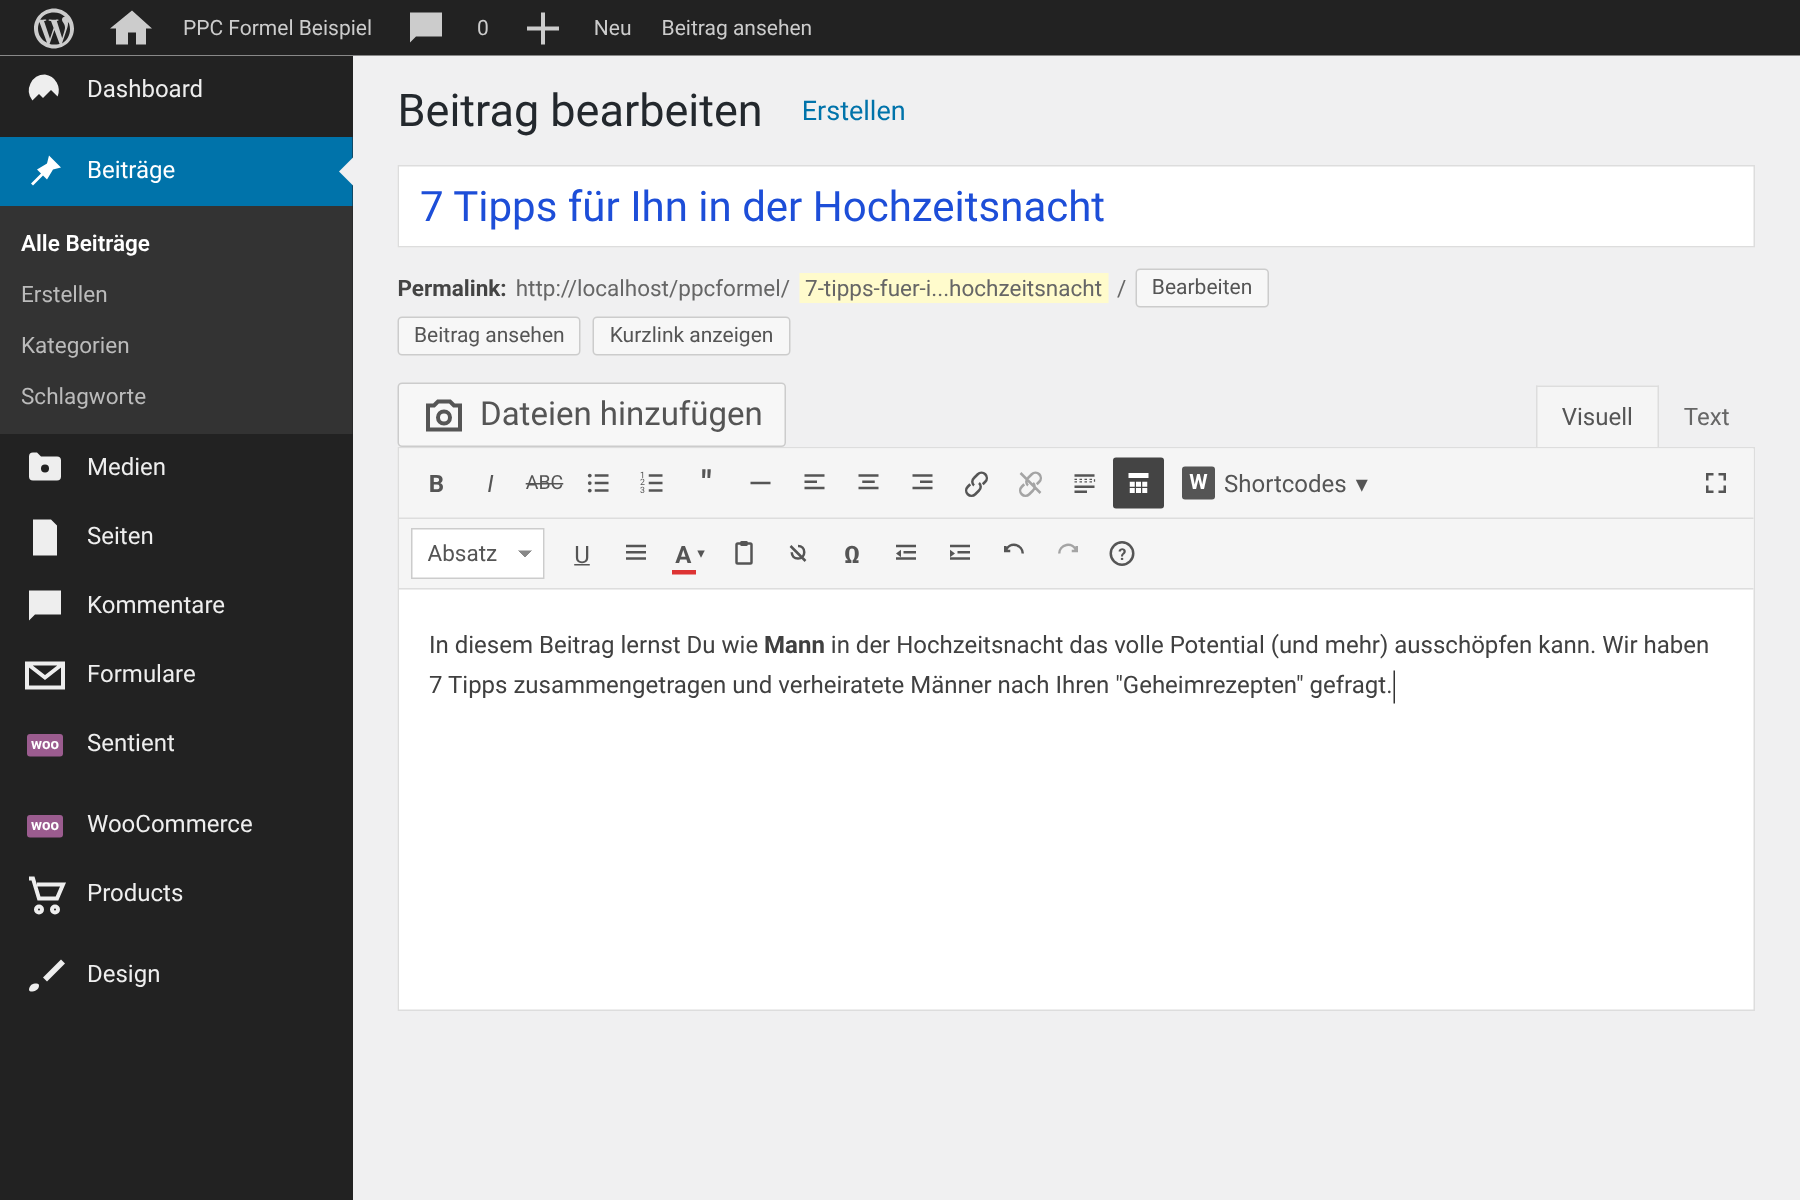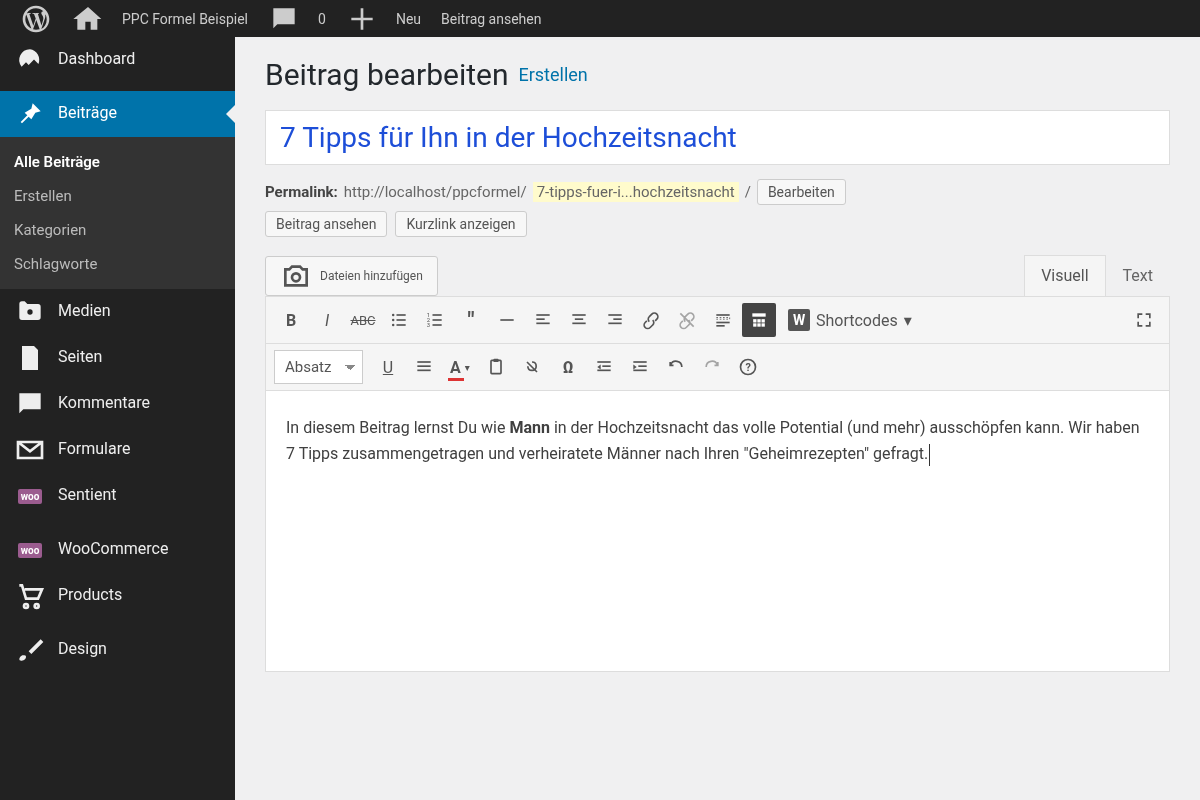--- a/index.html
+++ b/index.html
@@ -10,32 +10,32 @@
 .sidebar{width:235px;background:#222;color:#ccc;font-size:16px;overflow-y:auto}
 .sb-item{display:flex;align-items:flex-start;padding:12px 14px;gap:12px;cursor:pointer;color:#eee}
 .sb-item.active{background:#0073aa;color:#fff;position:relative}
 .sb-item.active::after{content:"";position:absolute;right:-1px;top:50%;transform:translateY(-50%);border:10px solid transparent;border-right-color:#f0f0f1}
 .sb-sub{background:#333;padding:8px 0}
 .sb-sub-item{padding:8px 14px;font-size:15px;color:#bbb;cursor:pointer}
 .sb-sub-item.current{color:#fff;font-weight:600}
 .sb-sep{height:8px}
 .icon{width:32px;height:22px;display:inline-flex;align-items:center;justify-content:center;fill:currentColor;flex-shrink:0}
 .content{flex:1;padding:20px 30px;overflow-y:auto}
-.page-header{display:flex;align-items:center;margin-bottom:18px}
+.page-header{display:flex;align-items:center;gap:16px;margin-bottom:18px}
 .page-title{font-size:30px;font-weight:400;color:#23282d}
 .btn{background:#e8e8e8;border:1px solid #ccc;color:#555;padding:3px 12px;font-size:14px;cursor:pointer;border-radius:3px}
 .btn.primary-link{background:#f0f0f1;border:none;color:#0073aa;font-size:18px;padding:2px 10px}
 .title-input{width:100%;font-size:28px;padding:10px 14px;border:1px solid #ddd;background:#fff;color:#1d4ed8}
 .permalink-row{display:flex;align-items:center;gap:6px;margin:14px 0 6px 0;font-size:15px;color:#666;flex-wrap:wrap}
 .permalink-row b{color:#444}
 .slug{background:#fffbcc;padding:1px 4px}
 .btn-sm{background:#f7f7f7;border:1px solid #ccc;padding:4px 10px;font-size:14px;cursor:pointer;border-radius:3px;color:#555}
 .btn-row{display:flex;gap:8px;margin-bottom:18px}
 .media-row{display:flex;justify-content:space-between;align-items:flex-end;margin-bottom:0}
-.media-btn{display:flex;align-items:center;gap:8px;background:#f7f7f7;border:1px solid #ccc;padding:8px 14px;font-size:12px;cursor:pointer;border-radius:3px;color:#555}
+.media-btn{display:flex;align-items:center;gap:8px;background:#f7f7f7;border:1px solid #ccc;padding:8px 14px;font-size:22px;cursor:pointer;border-radius:3px;color:#555}
 .tabs{display:flex}
 .tab{padding:10px 16px;font-size:16px;color:#666;cursor:pointer;border:1px solid transparent}
 .tab.active{background:#f5f5f5;border:1px solid #ddd;border-bottom:none;color:#555}
 .editor-box{border:1px solid #ddd;background:#fff}
 .toolbar{background:#f5f5f5;border-bottom:1px solid #ddd;padding:6px 8px;display:flex;align-items:center;flex-wrap:wrap;gap:2px}
 .tbtn{width:34px;height:34px;display:flex;align-items:center;justify-content:center;cursor:pointer;color:#555;border-radius:2px;font-size:16px}
 .tbtn svg{width:20px;height:20px;fill:currentColor}
 .format-sel{height:34px;border:1px solid #ccc;background:#fff;padding:0 30px 0 10px;font-size:15px;color:#555;cursor:pointer;margin-right:6px;appearance:none;background-image:linear-gradient(45deg,transparent 50%,#888 50%),linear-gradient(135deg,#888 50%,transparent 50%);background-position:right 12px center,right 7px center;background-size:5px 5px;background-repeat:no-repeat}
 .sc-btn{display:flex;align-items:center;gap:6px;padding:0 10px;height:34px;cursor:pointer;color:#555;font-size:16px}
 .sc-badge{background:#555;color:#fff;width:22px;height:22px;display:flex;align-items:center;justify-content:center;border-radius:2px;font-weight:bold;font-size:14px}

